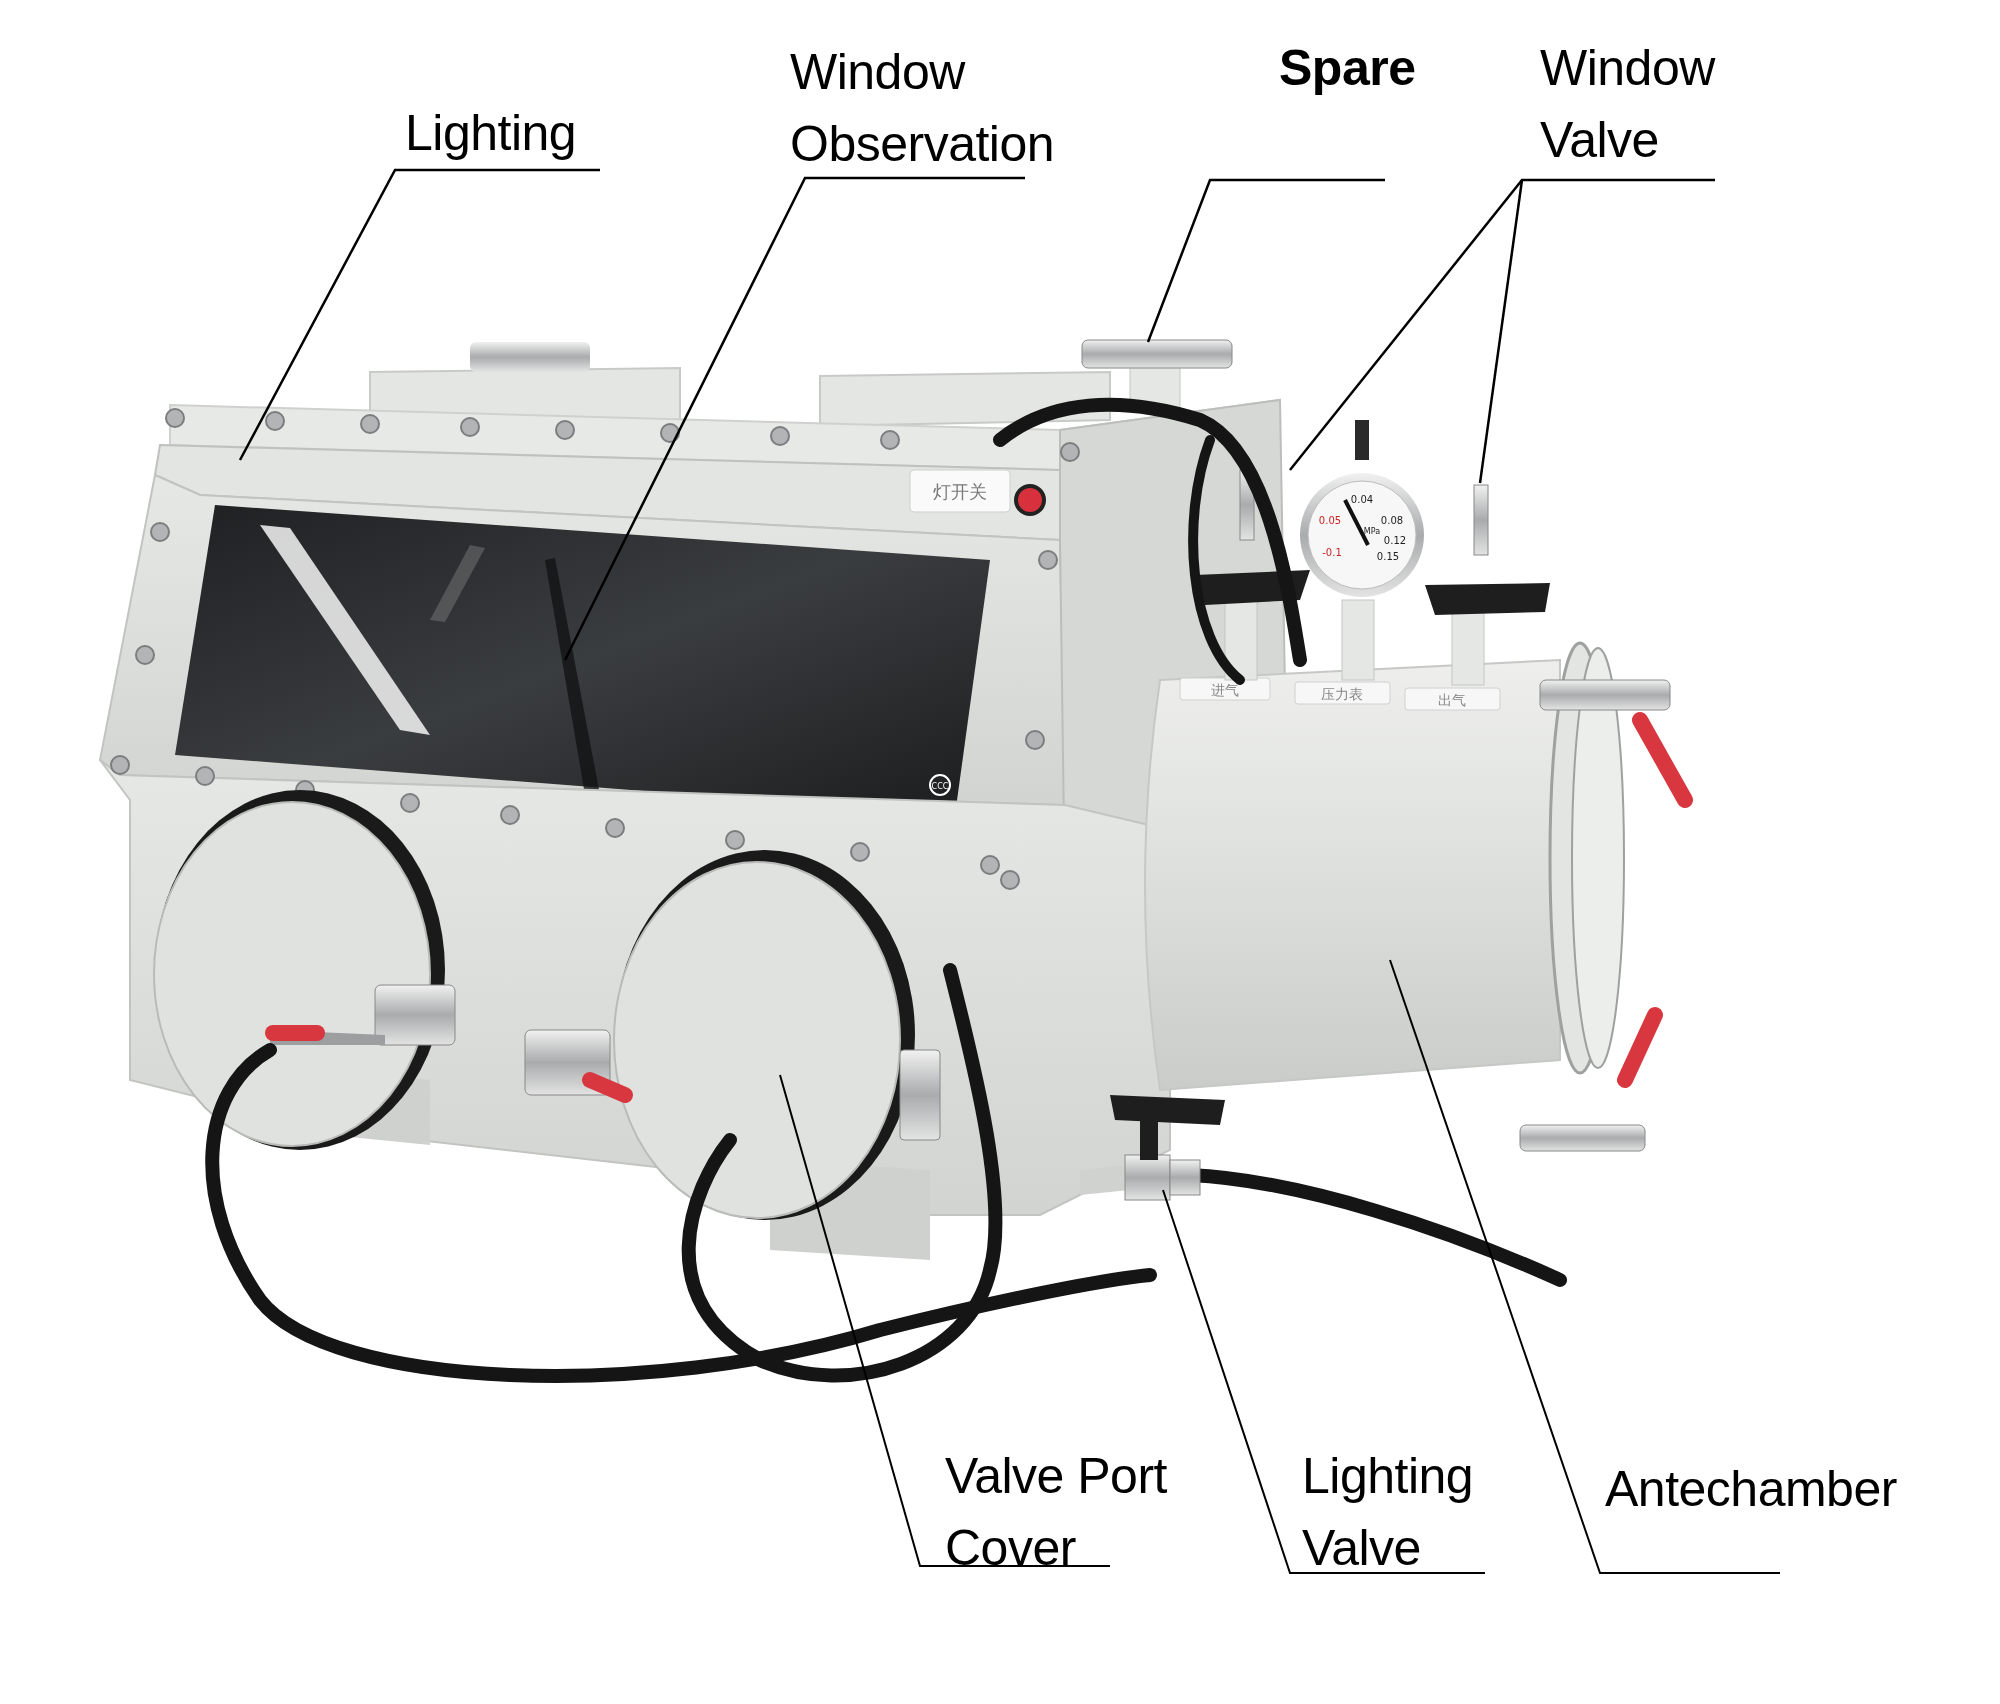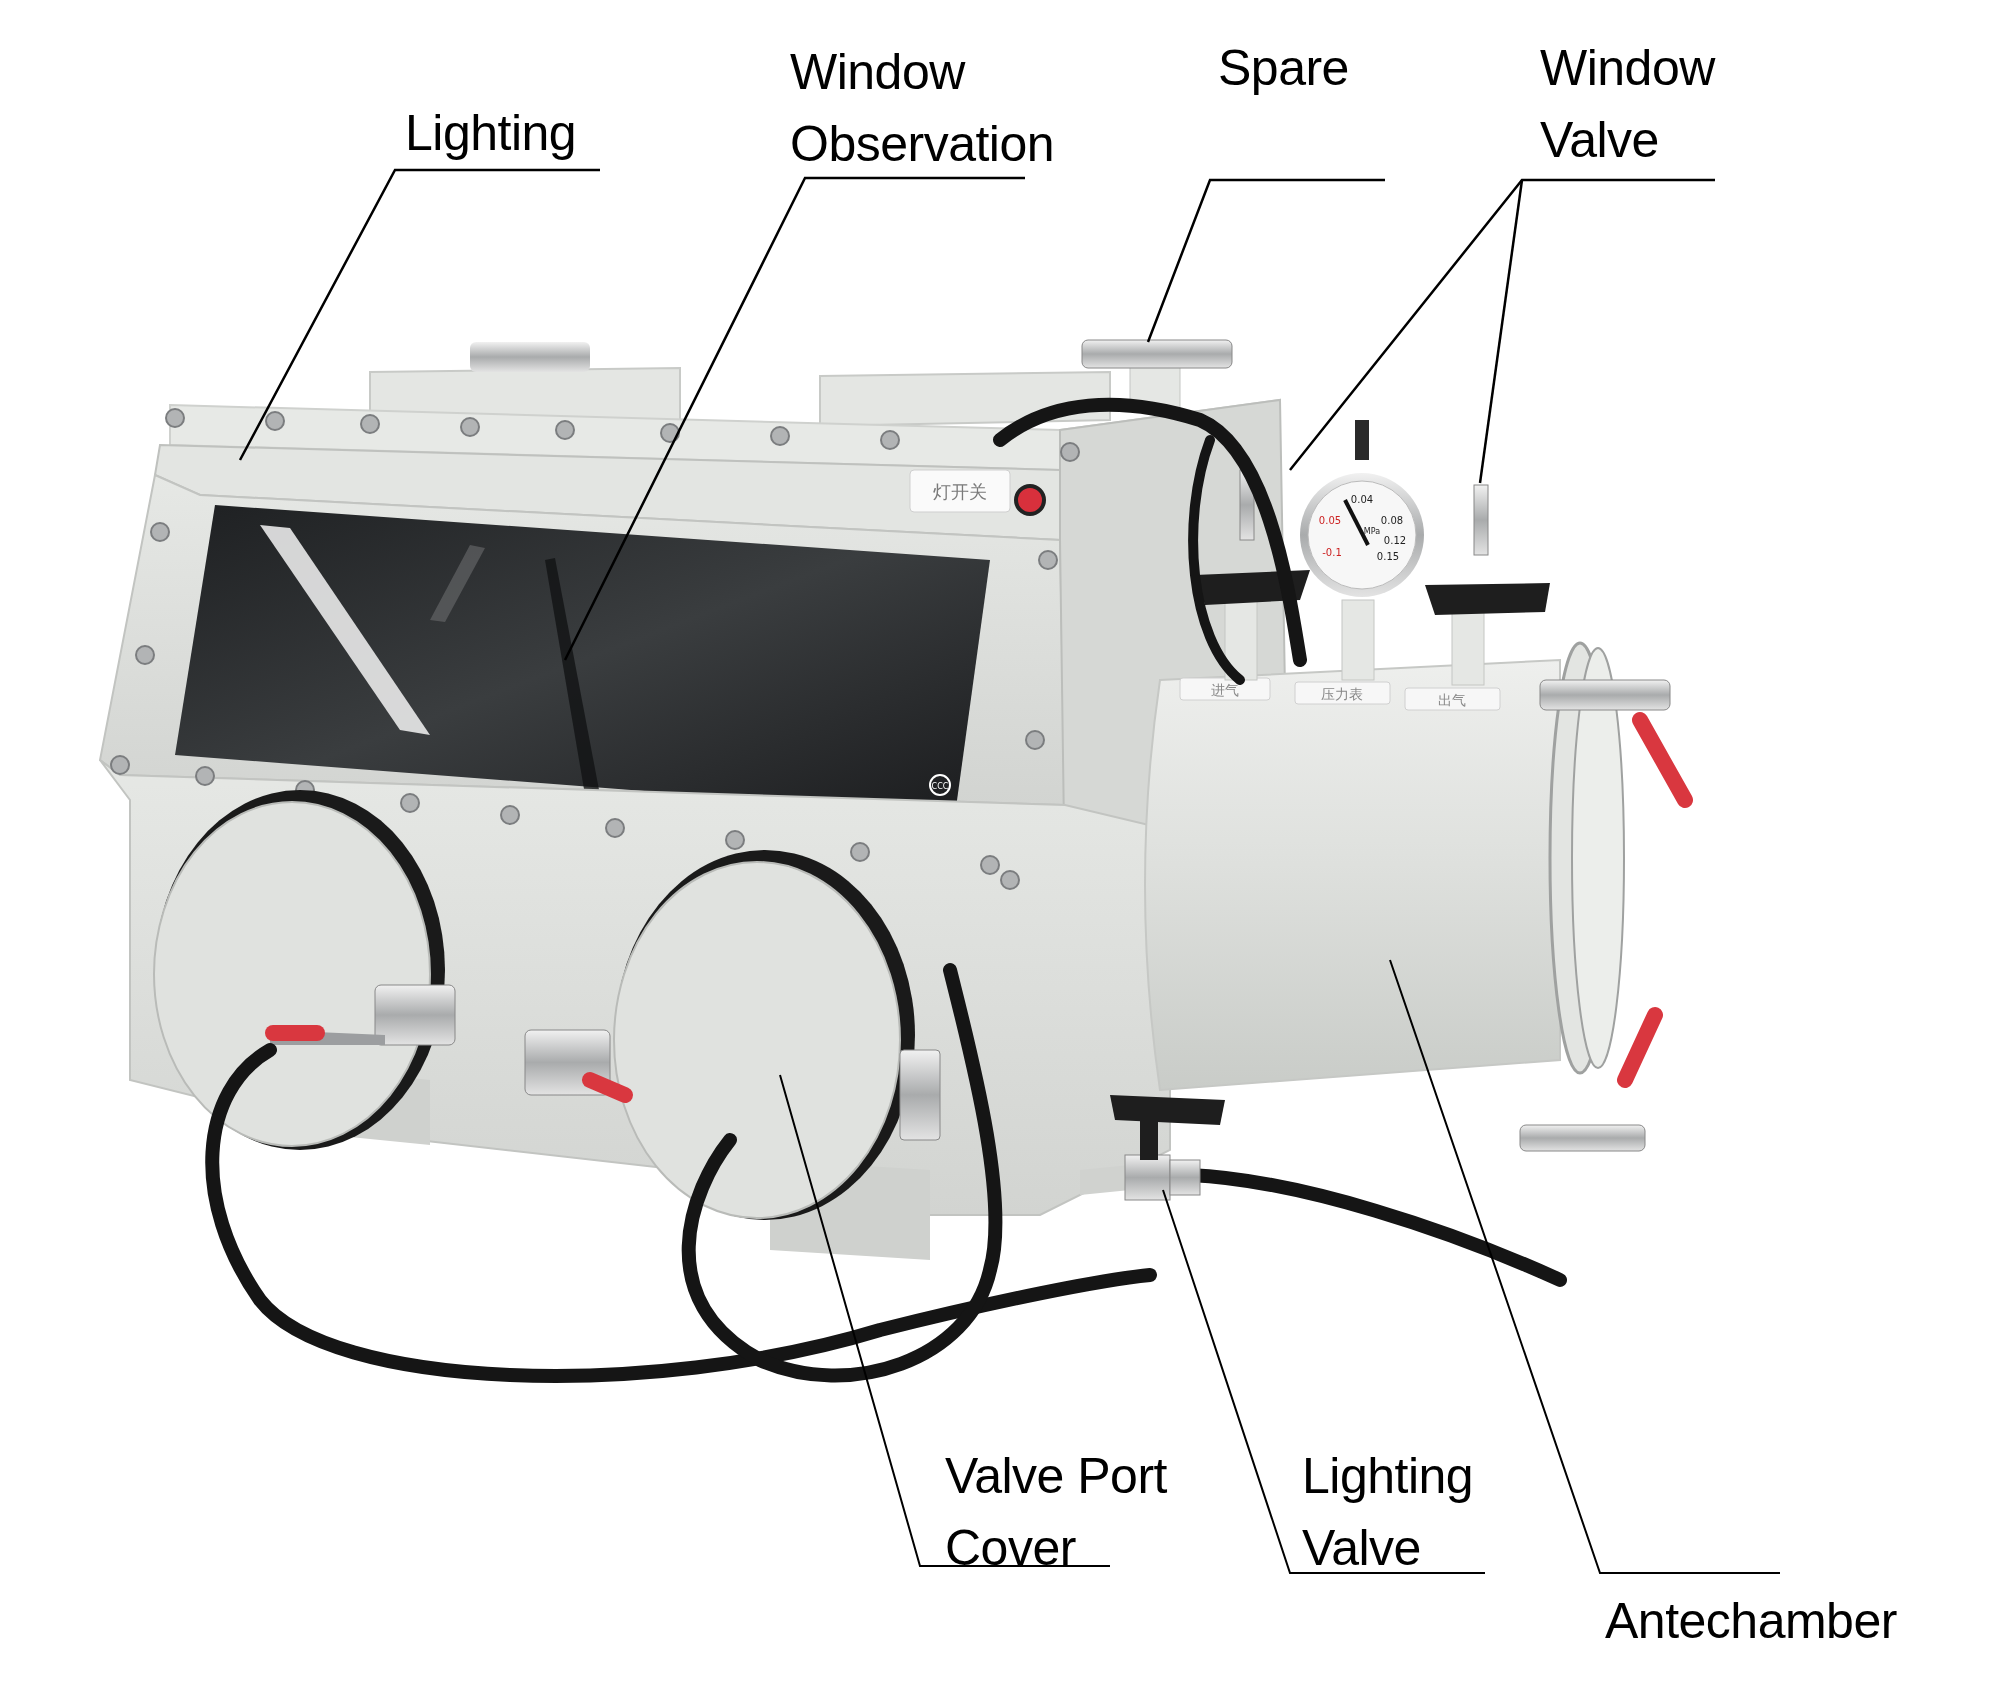--- a/index.html
+++ b/index.html
@@ -213,31 +213,31 @@
     </g>
   </svg>
 
   <div class="label" style="left:405px;top:97px;">
     <span>Lighting</span>
   </div>
   <div class="label" style="left:790px;top:36px;">
     <span>Window</span>
     <span>Observation</span>
   </div>
-  <div class="label" style="left:1218px;top:32px;">
+  <div class="label" style="left:1279px;top:32px;font-weight:bold;">
     <span>Spare</span>
   </div>
   <div class="label" style="left:1540px;top:32px;">
     <span>Window</span>
     <span>Valve</span>
   </div>
   <div class="label" style="left:945px;top:1440px;">
     <span>Valve Port</span>
     <span>Cover</span>
   </div>
   <div class="label" style="left:1302px;top:1440px;">
     <span>Lighting</span>
     <span>Valve</span>
   </div>
-  <div class="label" style="left:1605px;top:1585px;">
+  <div class="label" style="left:1605px;top:1453px;">
     <span>Antechamber</span>
   </div>
 </div>
 
 </body></html>

